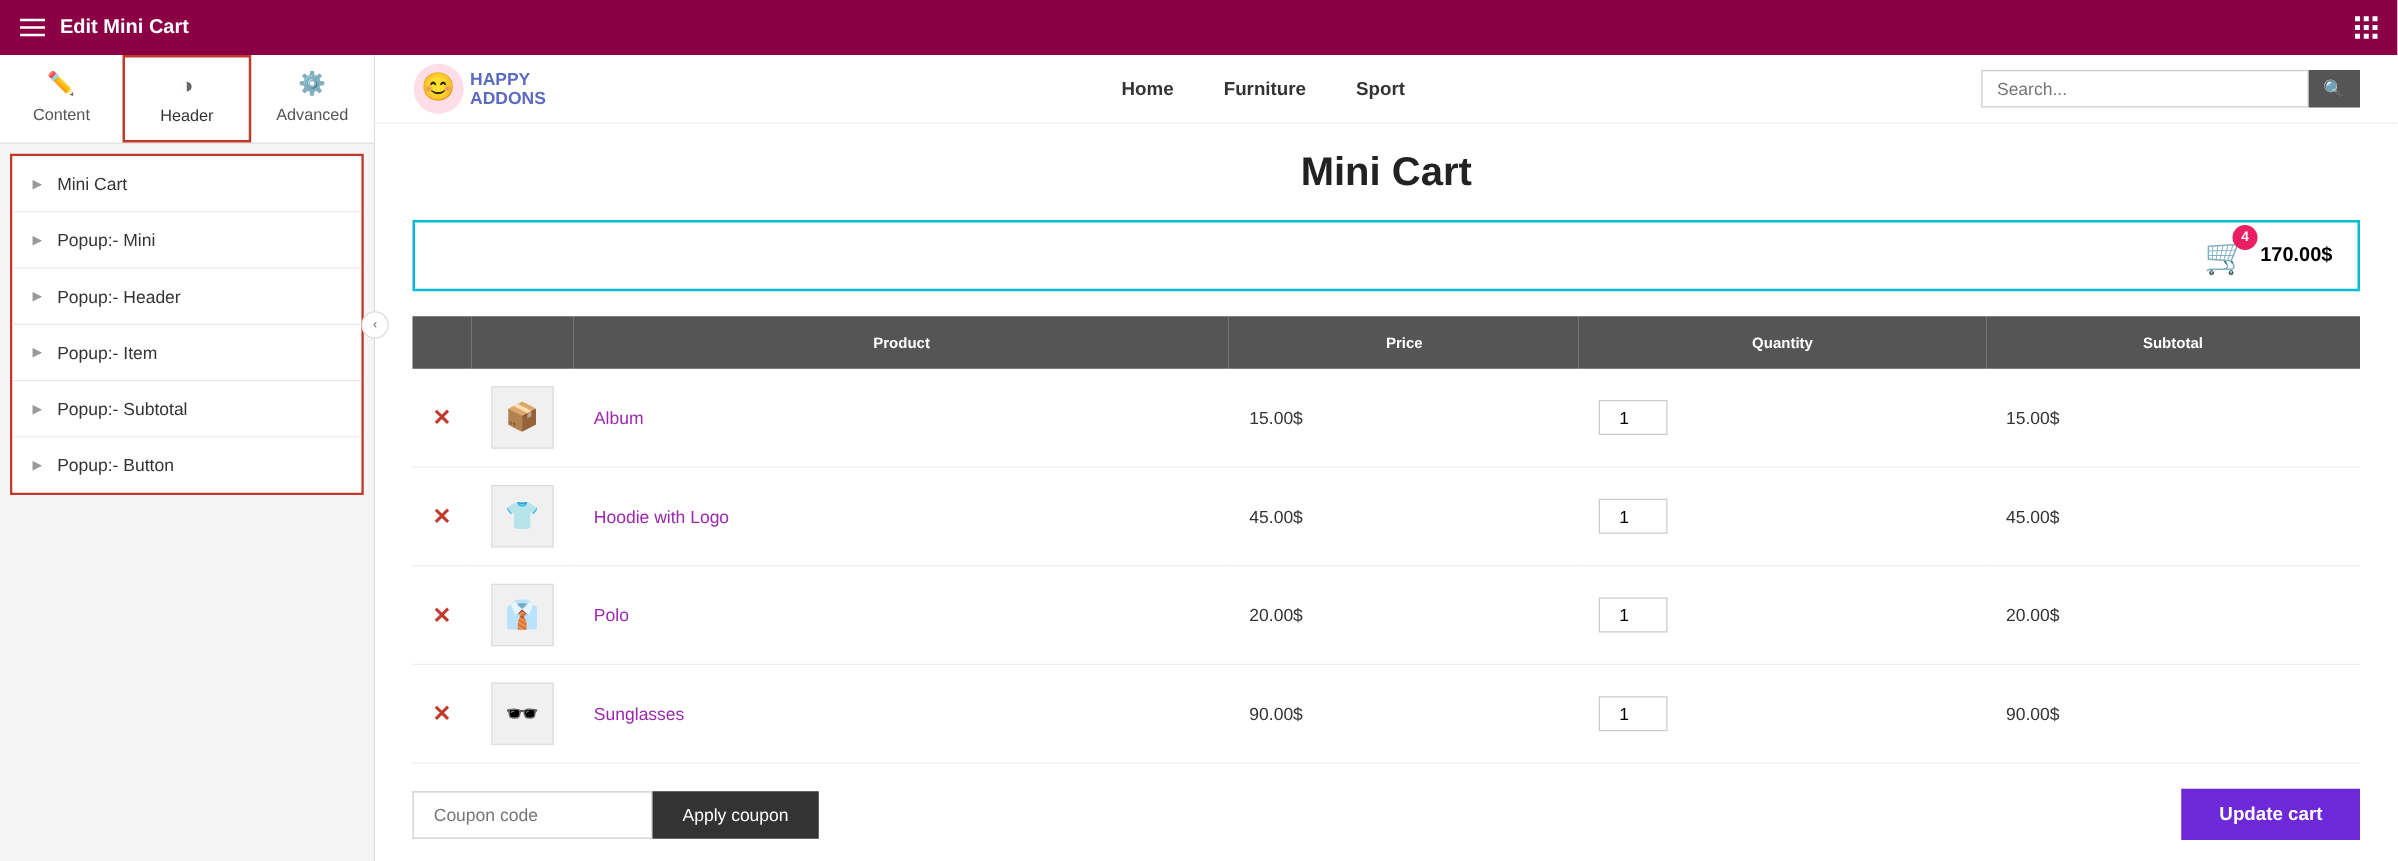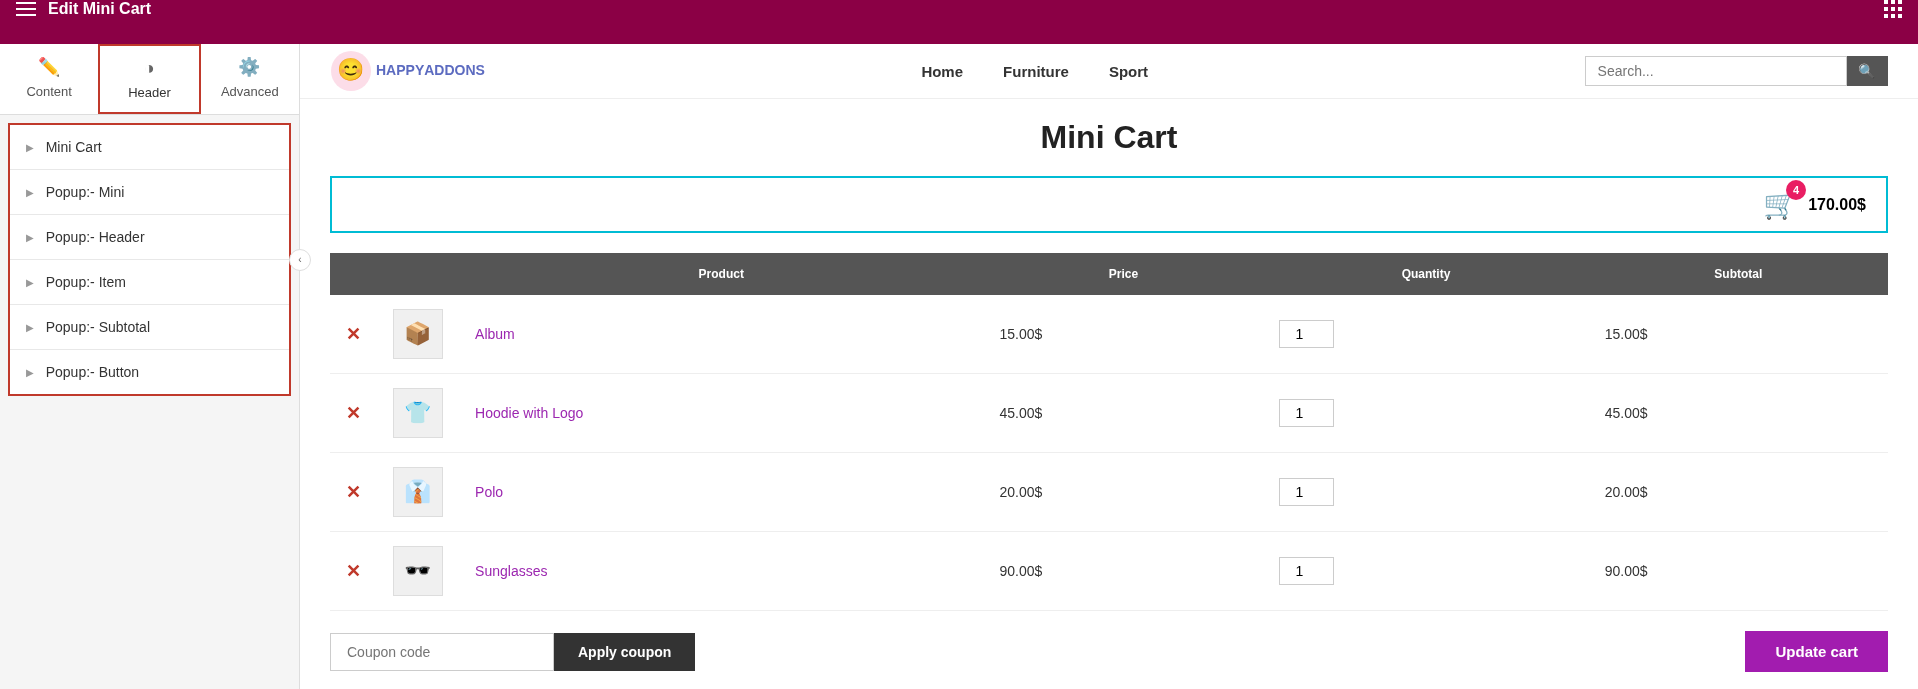--- a/index.html
+++ b/index.html
@@ -3,21 +3,21 @@
   <meta charset="utf-8">
   <style>
     * { box-sizing: border-box; margin: 0; padding: 0; }
     body { font-family: Arial, sans-serif; background: #f0f0f0; display: flex; flex-direction: column; height: 689px; overflow: hidden; }
 
     
     .top-bar {
       background: #8b0045;
       color: white;
       display: flex;
-      align-items: flex-start;
+      align-items: center;
       justify-content: space-between;
       padding: 0 16px;
       height: 44px;
       flex-shrink: 0;
     }
     .top-bar-left { display: flex; align-items: center; gap: 12px; }
     .hamburger { cursor: pointer; display: flex; flex-direction: column; gap: 4px; }
     .hamburger span { display: block; width: 20px; height: 2px; background: white; }
     .top-bar-title { font-size: 16px; font-weight: bold; }
     .grid-icon { display: grid; grid-template-columns: 1fr 1fr 1fr; gap: 3px; width: 18px; height: 18px; cursor: pointer; }
@@ -230,35 +230,35 @@
       display: flex;
       align-items: center;
       justify-content: space-between;
       margin-top: 20px;
     }
     .coupon-area { display: flex; gap: 0; }
     .coupon-input {
       border: 1px solid #ccc;
       padding: 10px 16px;
       font-size: 14px;
-      width: 224px;
+      width: 192px;
       outline: none;
       color: #999;
     }
     .apply-btn {
       background: #333;
       color: white;
       border: none;
       padding: 10px 24px;
       font-size: 14px;
-      font-weight: bold;
+      font-weight: normal;
       cursor: pointer;
     }
     .update-btn {
-      background: #a21caf;
+      background: #6d28d9;
       color: white;
       border: none;
       padding: 12px 30px;
       font-size: 15px;
       font-weight: bold;
       cursor: pointer;
     }
 
     
     .logo-wrap { display: flex; align-items: center; gap: 4px; }
@@ -340,21 +340,21 @@
 
   <div class="content-area">
 
     <div class="nav-header">
       <div class="logo-wrap">
 
         <svg width="42" height="42" viewBox="0 0 42 42">
           <circle cx="21" cy="21" r="20" fill="#e91e63" opacity="0.15"></circle>
           <text x="21" y="27" text-anchor="middle" font-size="22" fill="#e91e63">😊</text>
         </svg>
-        <div style="display:flex;flex-direction:row;line-height:1.1;">
+        <div style="display:flex;flex-direction:column;line-height:1.1;">
           <span style="color:#5c6bc0;font-weight:bold;font-size:14px;">HAPPY</span>
           <span style="color:#5c6bc0;font-weight:bold;font-size:14px;">ADDONS</span>
         </div>
       </div>
       <div class="nav-links">
         <a class="nav-link">Home</a>
         <a class="nav-link">Furniture</a>
         <a class="nav-link">Sport</a>
       </div>
       <div class="search-area">

